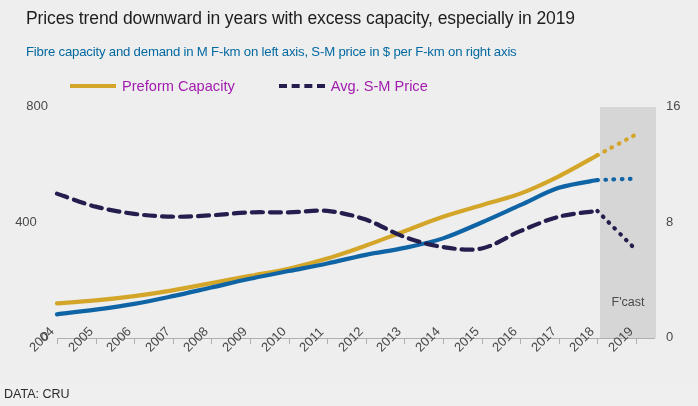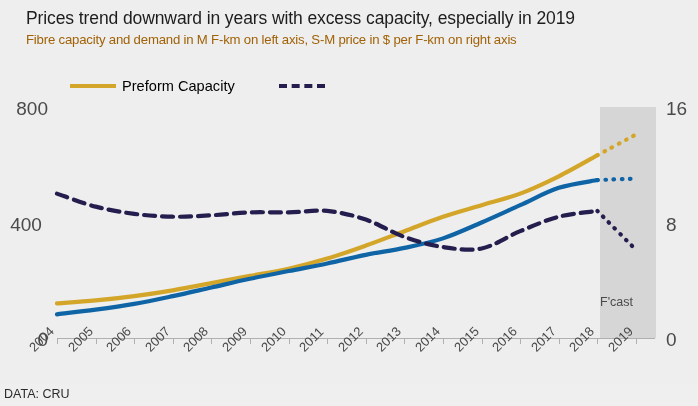--- a/index.html
+++ b/index.html
@@ -27,23 +27,23 @@
     left: 26px;
     top: 8px;
     font-size: 17.5px;
     color: #1d1d1d;
     letter-spacing: -0.1px;
     white-space: nowrap;
   }
   #subtitle {
     position: absolute;
     left: 26px;
-    top: 32px;
+    top: 44px;
     font-size: 13.2px;
-    color: #a16207;
+    color: #0369a1;
     letter-spacing: -0.2px;
     white-space: nowrap;
   }
   
   #legend {
     position: absolute;
     left: 70px;
     top: 76px;
     width: 580px;
     height: 20px;
@@ -62,26 +62,26 @@
     margin-right: 6px;
     flex: 0 0 auto;
   }
   .legend-swatch.dashed {
     height: 0;
     border-top-width: 4px;
     border-top-style: dashed;
   }
   .legend-label {
     font-size: 14.6px;
-    color: #000000;
+    color: #a21caf;
   }
   
   .axis-label {
     position: absolute;
-    font-size: 19px;
+    font-size: 13px;
     color: #4a4a4a;
     white-space: nowrap;
   }
   .axis-label.left  { text-align: right; width: 44px; }
   .axis-label.right { text-align: left;  width: 40px; }
 
   #xaxis-line {
     position: absolute;
     left: 57px;
     top: 338px;
@@ -118,20 +118,21 @@
     top: 107px;
     width: 56px;
     height: 231px;
     background: #d6d6d6;
   }
   #fcast-label {
     position: absolute;
     left: 600px;
     top: 295px;
     width: 56px;
+    text-align: center;
     font-size: 12.5px;
     color: #4a4a4a;
   }
   #footer {
     position: absolute;
     left: 0;
     top: 383px;
     width: 698px;
     height: 23px;
     background: #efefef;
@@ -154,20 +155,21 @@
     <div id="title">Prices trend downward in years with excess capacity, especially in 2019</div>
     <div id="subtitle">Fibre capacity and demand in M F-km on left axis, S-M price in $ per F-km on right axis</div>
 
     <div id="legend">
         <div class="legend-item">
           <span class="legend-swatch" style="background: rgb(211, 166, 42);"></span>
           <span class="legend-label">Preform Capacity</span>
         </div>
         <div class="legend-item">
           <span class="legend-swatch dashed" style="border-top-color: rgb(36, 30, 78);"></span>
+          <span class="legend-label">Avg. S-M Price</span>
         </div>
       </div>
 
     <div id="plot">
       <div id="fcast-band"></div>
       <div id="fcast-label">F'cast</div>
       <svg id="series-svg" width="698" height="383" style="position:absolute;left:0;top:0;overflow:visible">
           <path d="M57.00,303.35C63.43,302.87 82.73,301.67 95.60,300.46C108.47,299.26 121.33,297.82 134.20,296.13C147.07,294.45 159.93,292.52 172.80,290.36C185.67,288.19 198.53,285.54 211.40,283.14C224.27,280.73 237.13,278.32 250.00,275.92C262.87,273.51 275.73,271.59 288.60,268.70C301.47,265.81 314.33,262.44 327.20,258.59C340.07,254.74 352.93,250.17 365.80,245.60C378.67,241.03 391.53,235.97 404.40,231.16C417.27,226.35 430.13,221.06 443.00,216.72C455.87,212.39 468.73,209.03 481.60,205.18C494.47,201.33 507.33,198.44 520.20,193.63C533.07,188.81 545.93,182.70 558.80,176.30C571.67,169.90 590.97,158.73 597.40,155.22" fill="none" stroke="#d3a62a" stroke-width="4.2" stroke-linecap="round" stroke-linejoin="round"></path>
           <path d="M597.40,155.22C603.83,151.76 629.57,137.90 636.00,134.43" fill="none" stroke="#d3a62a" stroke-width="4.2" stroke-linecap="round" stroke-dasharray="0.6,7.5" stroke-linejoin="round"></path>
           <path d="M57.00,314.32C63.43,313.55 82.73,311.44 95.60,309.70C108.47,307.97 121.33,306.19 134.20,303.93C147.07,301.67 159.93,298.87 172.80,296.13C185.67,293.39 198.53,290.36 211.40,287.47C224.27,284.58 237.13,281.55 250.00,278.81C262.87,276.06 275.73,273.56 288.60,271.01C301.47,268.46 314.33,266.20 327.20,263.50C340.07,260.81 352.93,257.44 365.80,254.84C378.67,252.24 391.53,250.65 404.40,247.91C417.27,245.17 430.13,242.62 443.00,238.38C455.87,234.15 468.73,228.03 481.60,222.50C494.47,216.97 507.33,210.95 520.20,205.18C533.07,199.40 545.93,192.04 558.80,187.85C571.67,183.66 590.97,181.35 597.40,180.05" fill="none" stroke="#0f64a6" stroke-width="4.2" stroke-linecap="round" stroke-linejoin="round"></path>

